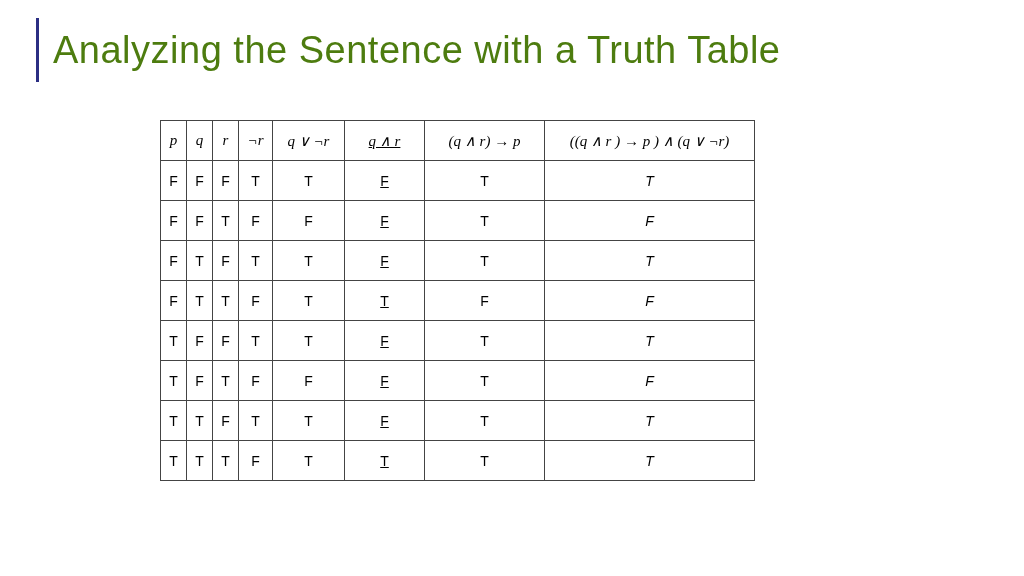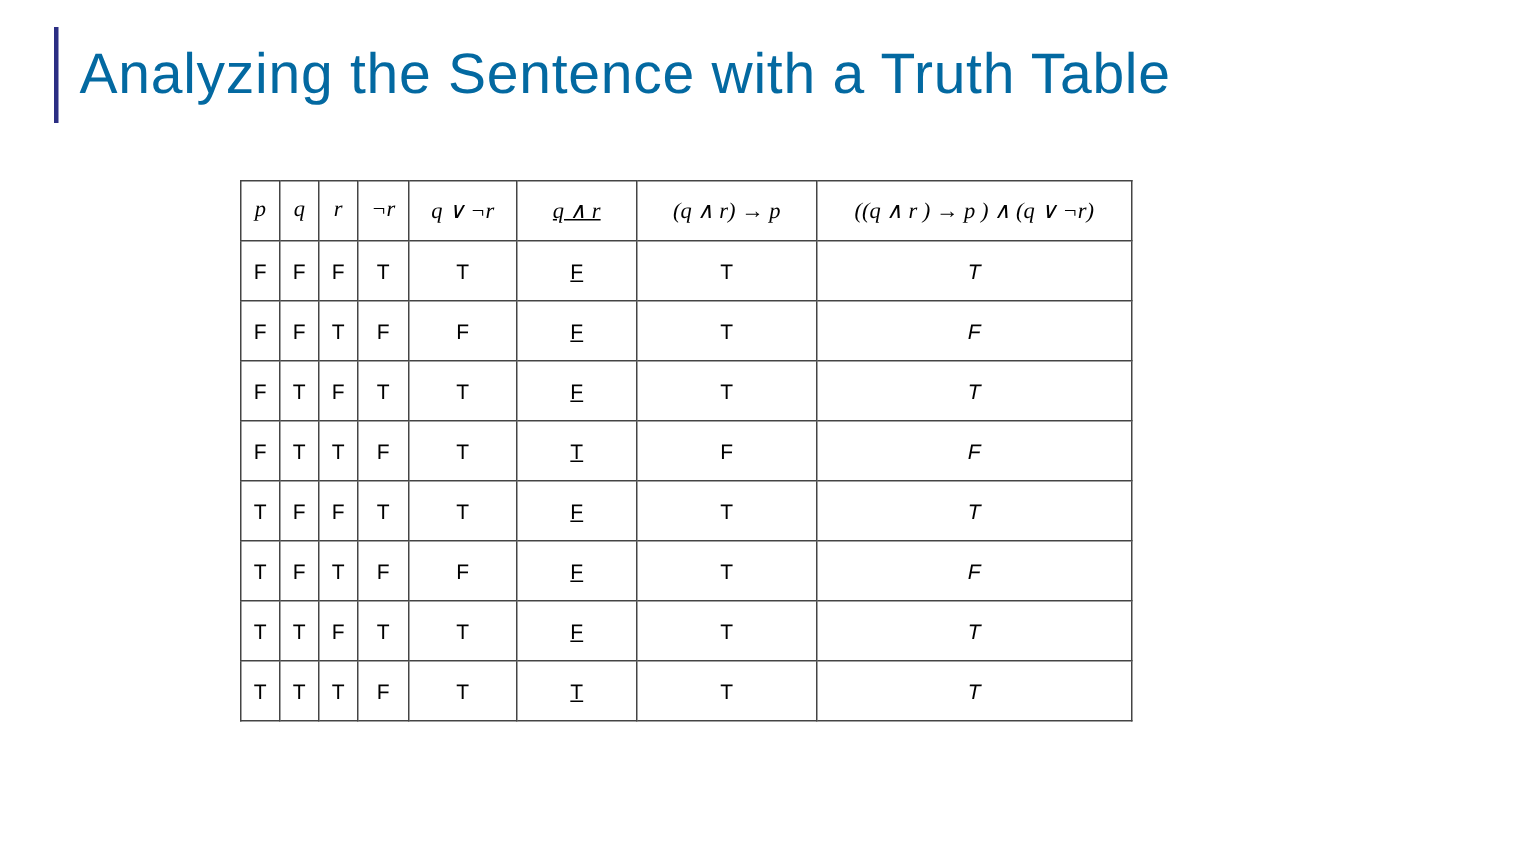--- a/index.html
+++ b/index.html
@@ -22,21 +22,21 @@
   .accent-bar {
     width: 3px;
     height: 64px;
     background: #2b2e83;
     margin-right: 14px;
   }
   .title {
     font-size: 38px;
     font-weight: 400;
     letter-spacing: 0.5px;
-    color: #0369a1;
+    color: #4d7c0f;
   }
   .table-wrap {
     position: absolute;
     top: 120px;
     left: 160px;
   }
   table {
     border-collapse: collapse;
   }
   th, td {

